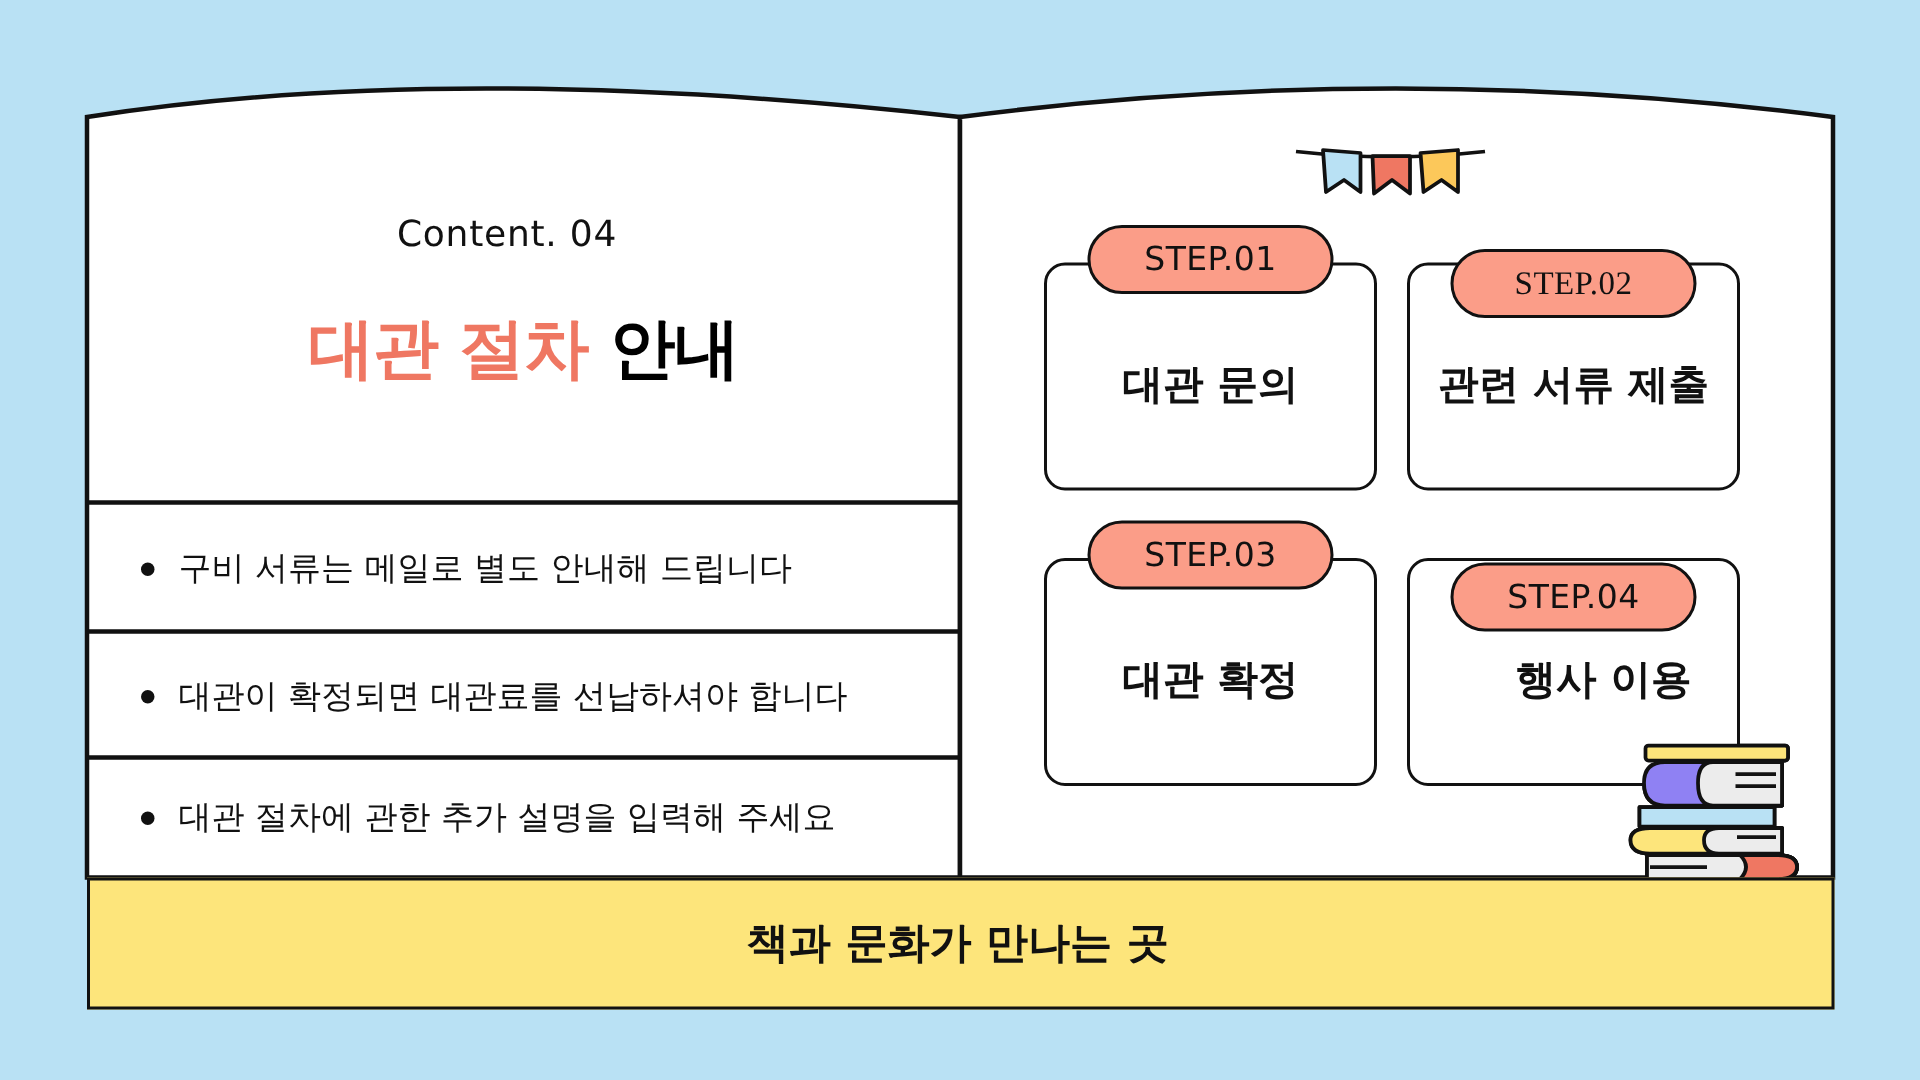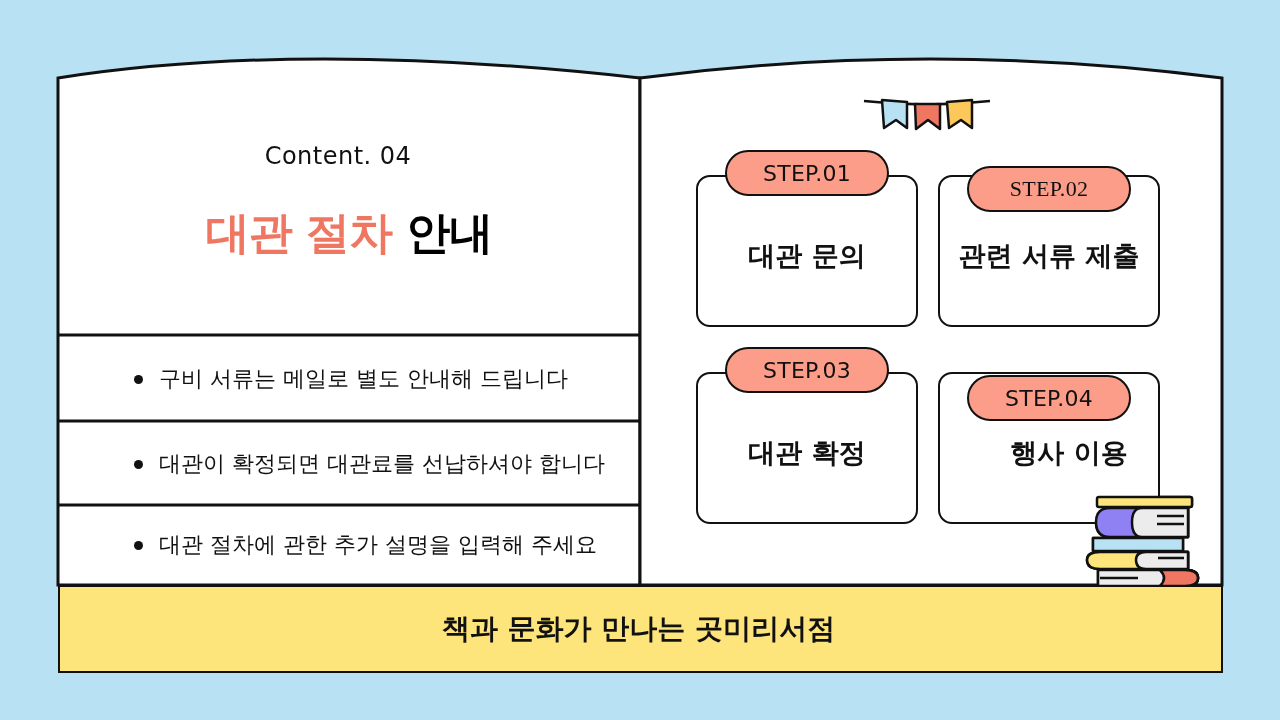--- a/index.html
+++ b/index.html
@@ -16,21 +16,21 @@
       font-size: 24px; color: #111; letter-spacing: 0.5px;
     }
     .main-title {
       left: 58px; width: 582px; top: 192px; text-align: center;
       font-size: 44px; font-weight: bold; letter-spacing: -1px; line-height: 82px;
     }
     .main-title .accent { color: #ef7762; }
     .main-title .dark { color: #000; }
     .bullet-row {
       left: 58px; width: 648px; height: 84px;
-      display: flex; align-items: center; padding-left: 76px;
+      display: flex; align-items: center; padding-left: 36px;
       font-size: 22px; color: #111;
     }
     .bullet-row .dot {
       width: 9px; height: 9px; border-radius: 50%; background: #111; margin-right: 16px;
     }
     .step-card {
       width: 222px; height: 152px;
       border: 2.5px solid #111; border-radius: 14px; background: #fff;
       display: flex; align-items: center; justify-content: center;
       font-size: 27px; font-weight: bold; color: #111; padding-top: 10px;
@@ -132,14 +132,13 @@
     <path d="M1146,552 L1188,552 L1188,569 L1146,569 Q1136,569 1136,560 Q1136,552 1146,552 Z" fill="#ececec"></path>
     <line x1="1158" y1="558" x2="1184" y2="558"></line>
     <path d="M1098,570 L1185,570 Q1198,570 1198,578 Q1198,586 1185,586 L1098,586 Z" fill="#ececec"></path>
     <path d="M1160,570 L1185,570 Q1198,570 1198,578 Q1198,586 1185,586 L1160,586 Q1168,578 1160,570 Z" fill="#ef7762"></path>
     <line x1="1100" y1="578" x2="1138" y2="578"></line>
   </g>
 </svg>
 
 <div class="abs footer">
   <span>책과 문화가 만나는 곳</span>
-  <span>미리서점</span>
 </div>
 
 </body></html>

